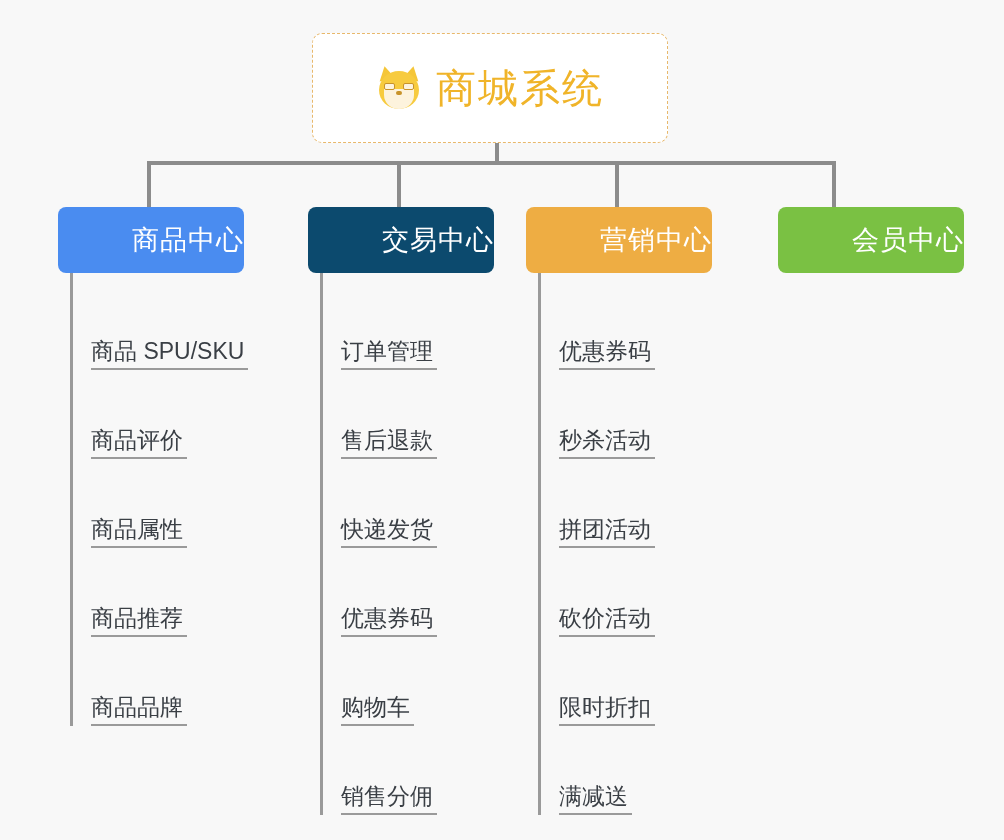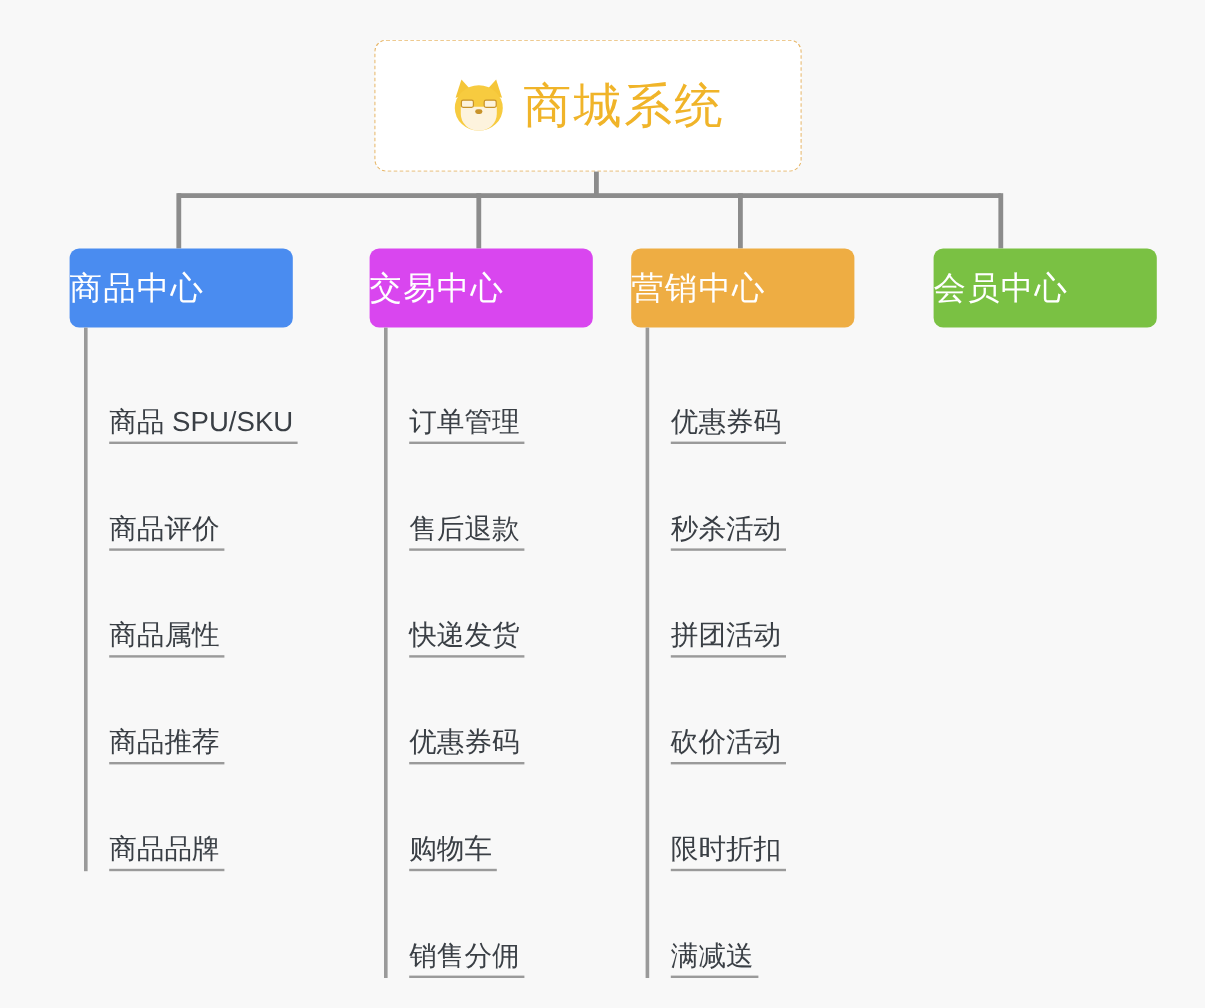--- a/index.html
+++ b/index.html
@@ -96,21 +96,21 @@
   
   .column {
     position: absolute;
     top: 207px;
   }
   .cat-box {
     height: 66px;
     border-radius: 8px;
     display: flex;
     align-items: center;
-    justify-content: flex-start;
+    justify-content: flex-end;
     color: #ffffff;
     font-size: 27px;
     letter-spacing: 1px;
     white-space: nowrap;
     box-sizing: border-box;
   }
   .items {
     position: relative;
     margin-top: 0;
     padding-top: 8px;
@@ -181,21 +181,21 @@
           </div>
           <div class="item">
             <span class="item-label">商品推荐</span>
           </div>
           <div class="item">
             <span class="item-label">商品品牌</span>
           </div>
         </div>
       </div>
       <div class="column" style="left: 308px; width: 186px;">
-        <div class="cat-box" style="background: #d946ef;">
+        <div class="cat-box" style="background: #0c4a6e;">
           <span>交易中心</span>
         </div>
         <div class="items">
           <div class="item">
             <span class="item-label">订单管理</span>
           </div>
           <div class="item">
             <span class="item-label">售后退款</span>
           </div>
           <div class="item">

